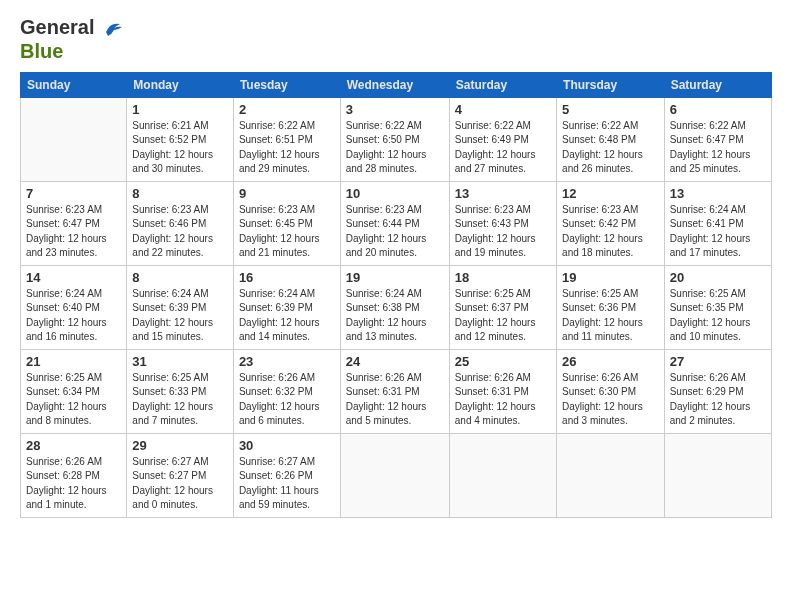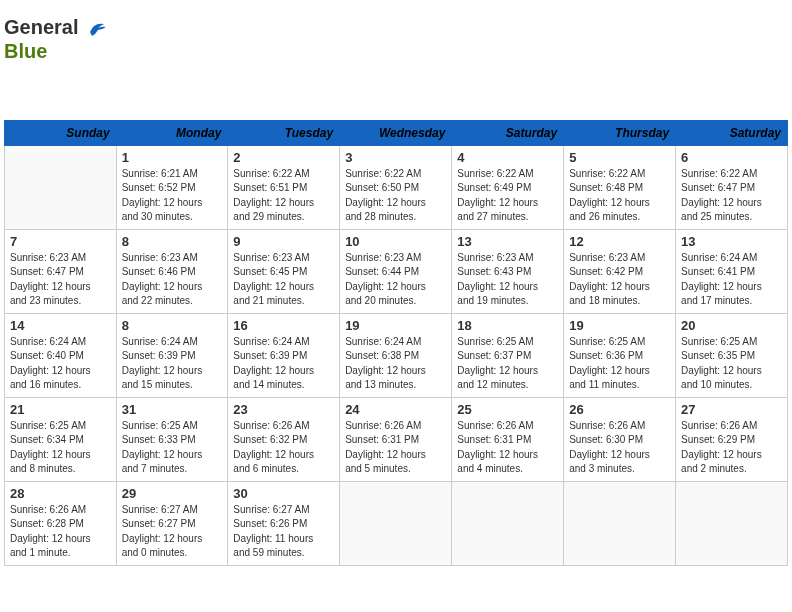--- a/index.html
+++ b/index.html
@@ -6,24 +6,23 @@
     body {
       width: 792px;
       height: 612px;
       font-family: Arial, sans-serif;
       background: #fff;
       overflow: hidden;
     }
     .page {
       width: 792px;
       height: 458px;
-      padding: 16px 4px;
+      padding: 16px 20px;
       display: flex;
       flex-direction: column;
-      gap: 48px;
     }
     .header {
       display: flex;
       justify-content: space-between;
       align-items: flex-start;
       margin-bottom: 10px;
     }
     .logo {
       display: flex;
       align-items: center;
@@ -41,27 +40,26 @@
       color: #555;
     }
     .calendar {
       width: 100%;
       border-collapse: collapse;
       flex: 1;
       font-size: 10.5px;
     }
     .calendar thead tr th {
       background: #1565c0;
-      color: #000000;
-      text-align: right;
+      color: #e5e5e5;
+      text-align: left;
       padding: 5px 6px;
       font-size: 12px;
       font-weight: bold;
       border: 1px solid #1565c0;
-      font-style: italic;
     }
     .calendar tbody tr td {
       border: 1px solid #ccc;
       vertical-align: top;
       padding: 4px 5px;
       width: 113px;
       min-height: 72px;
       height: 84px;
     }
     .day-num {

